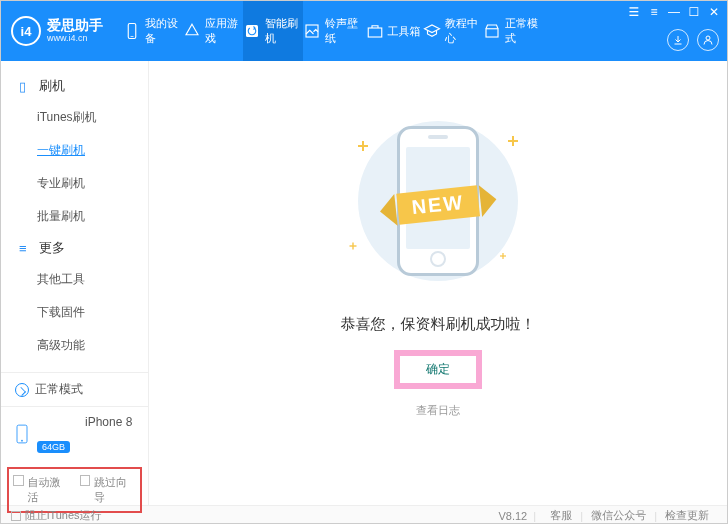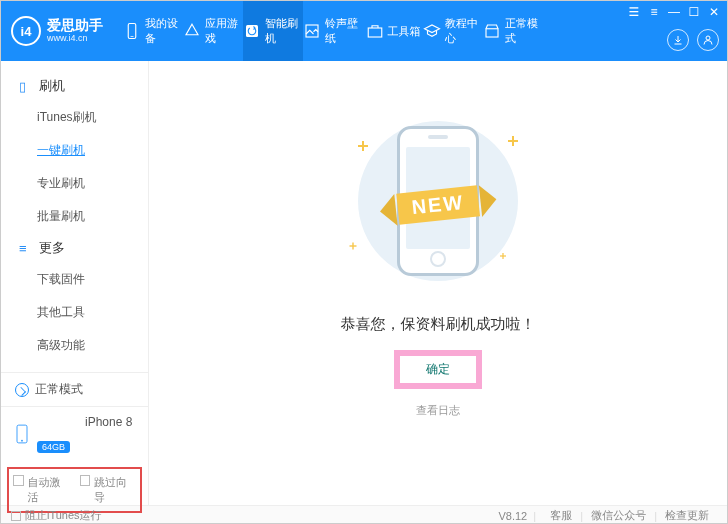--- a/index.html
+++ b/index.html
@@ -174,22 +174,22 @@
       </div>
       <div class="side-item">iTunes刷机</div>
       <div class="side-item active">一键刷机</div>
       <div class="side-item">专业刷机</div>
       <div class="side-item">批量刷机</div>
 
       <div class="side-group">
         <span class="gicon">≡</span>
         <span>更多</span>
       </div>
+      <div class="side-item">其他工具</div>
       <div class="side-item">下载固件</div>
-      <div class="side-item">其他工具</div>
       <div class="side-item">高级功能</div>
     </div>
 
     <div class="side-bottom">
       <div class="mode-row">
         <span class="dot"></span>
         <span>正常模式</span>
       </div>
       <div class="device-row">
         <svg viewBox="0 0 24 36">

